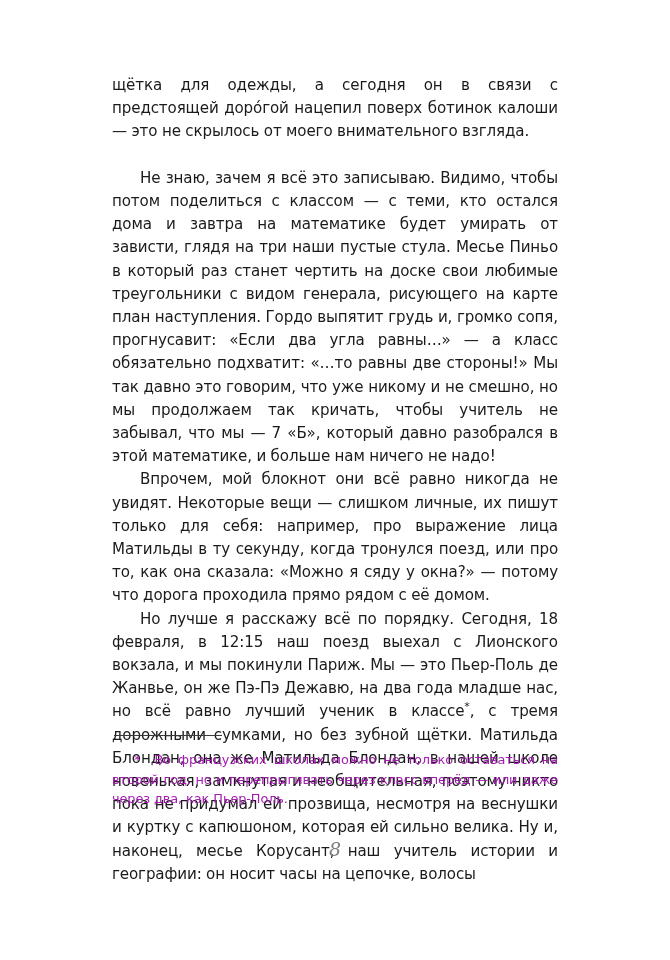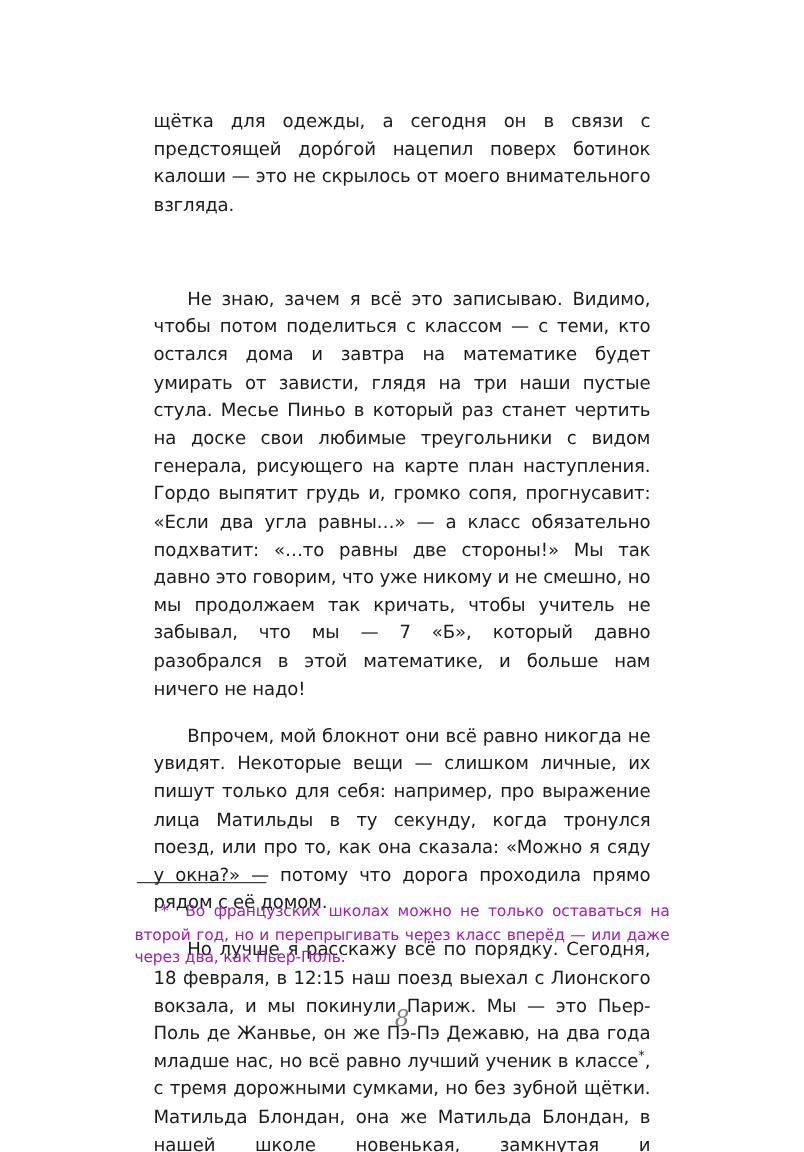--- a/index.html
+++ b/index.html
@@ -29,21 +29,21 @@
     text-align-last: left;
     color: #1a1a1a;
     font-size: 15.1px;
     line-height: 23.2px;
     -webkit-hyphens: manual;
     hyphens: manual;
     word-spacing: -0.2px;
     letter-spacing: -0.12px;
   }
   .para {
-    margin: 16px;
+    margin: 0;
     text-indent: 28px;
     text-align: justify;
     text-align-last: left;
   }
   .para.first {
     text-indent: 0;
   }
   .para-gap {
     height: 23.2px;
   }

